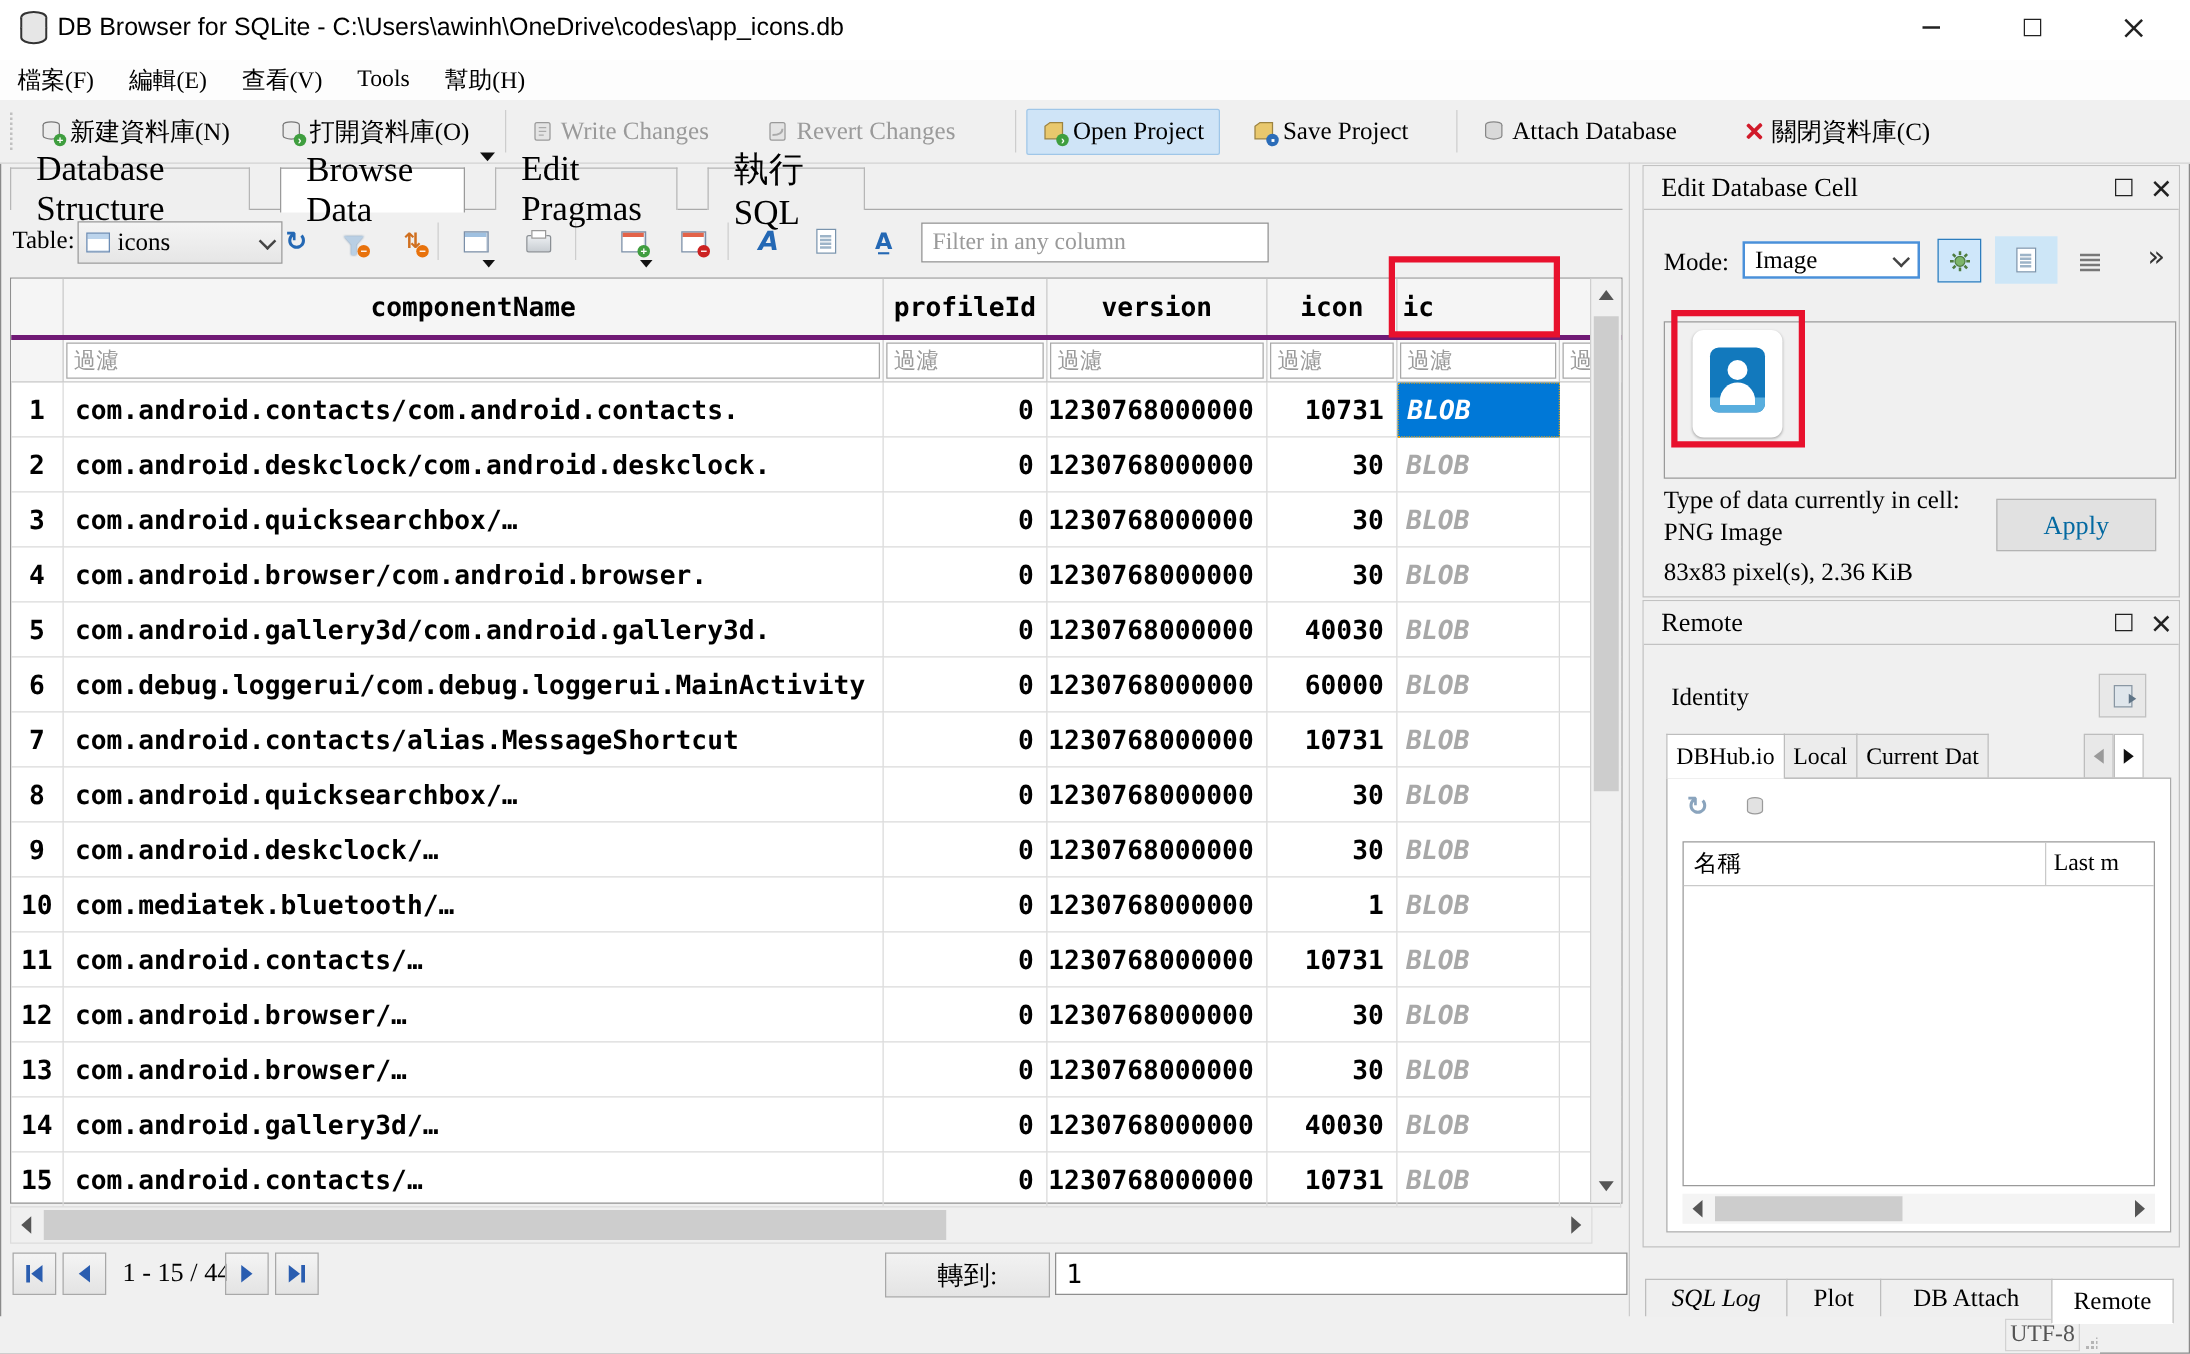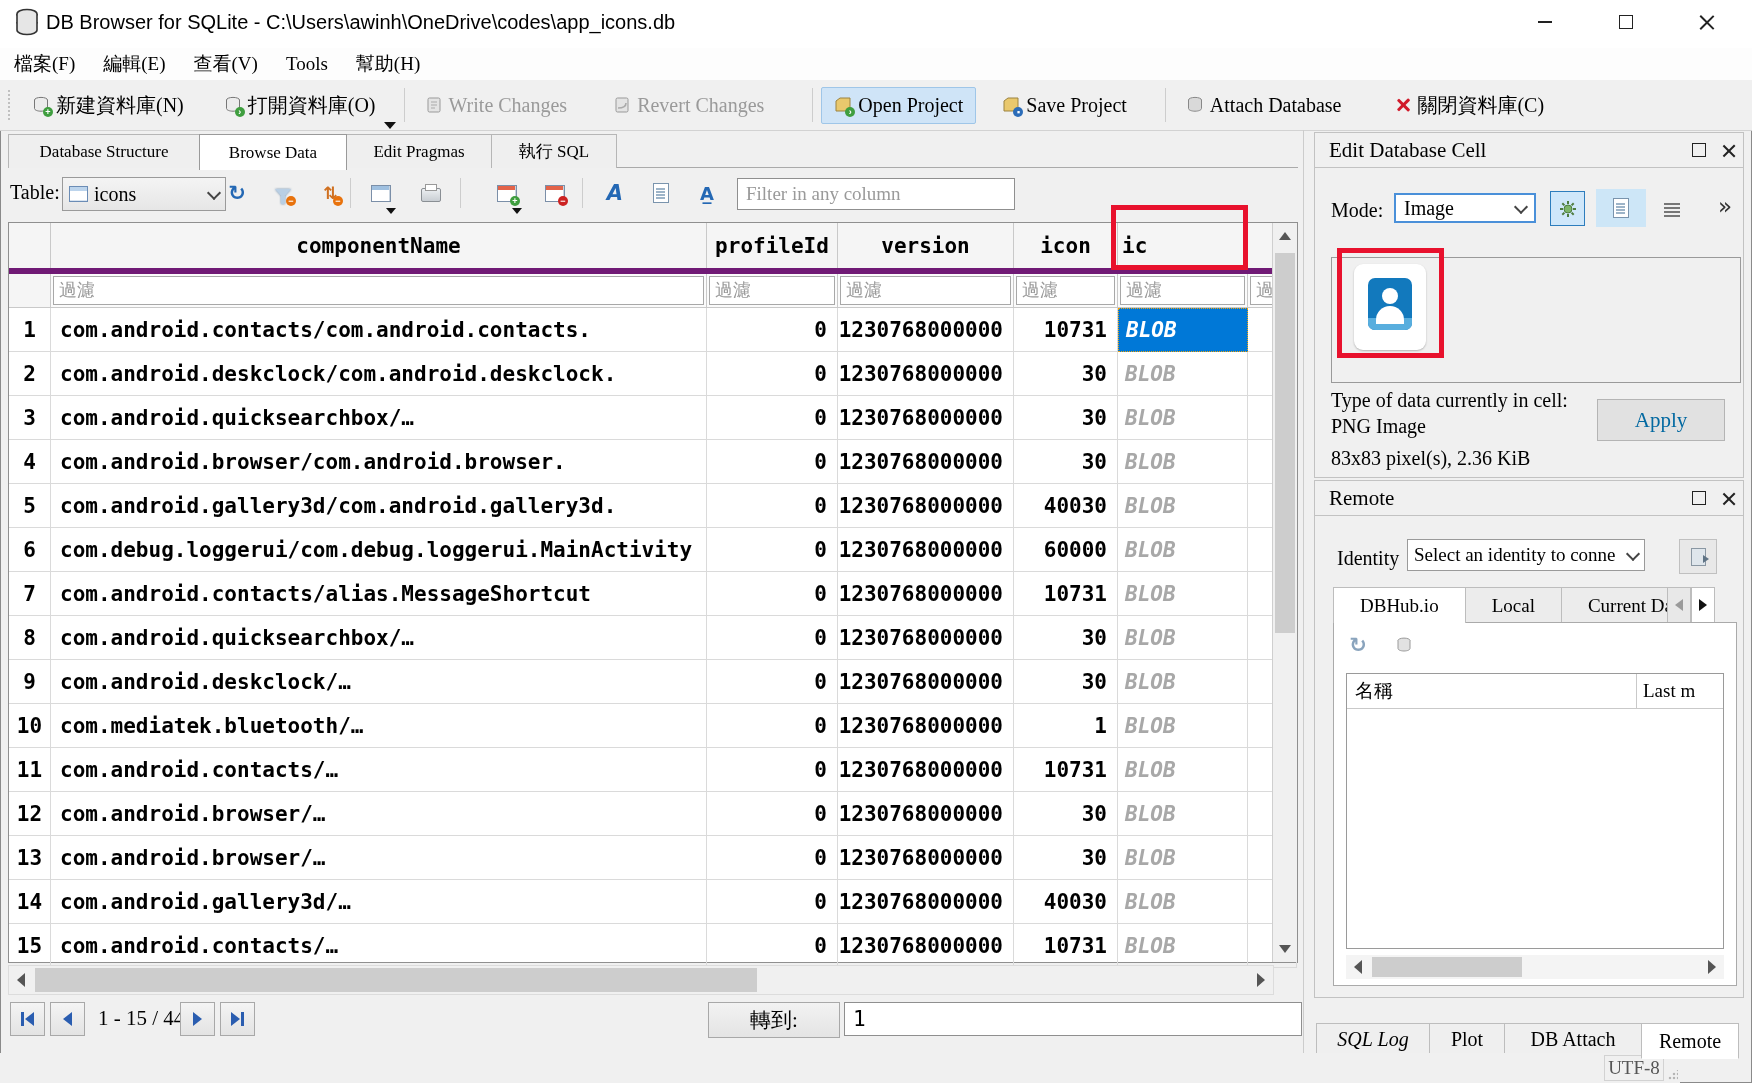--- a/index.html
+++ b/index.html
@@ -33,21 +33,21 @@
   .tb-drop{width:0;height:0;border-left:6px solid transparent;border-right:6px solid transparent;border-top:7px solid #111;margin-left:-4px;align-self:flex-end;margin-bottom:1px;}
   .ic16{width:18px;height:18px;display:inline-block;position:relative;flex:none;}
   .badge{position:absolute;right:-3px;bottom:-3px;width:10px;height:10px;border-radius:50%;color:#fff;font:bold 9px/10px "Liberation Sans",sans-serif;text-align:center;}
   .bg-green{background:#3f9e3f;}
   .bg-blue{background:#2b6cb8;}
   .red-x{position:relative;width:16px;height:16px;}
   .red-x::before,.red-x::after{content:"";position:absolute;left:6.5px;top:0;width:3.4px;height:16px;background:#d11a2a;border-radius:1px;}
   .red-x::before{transform:rotate(45deg);}
   .red-x::after{transform:rotate(-45deg);}
   
-  .tabbar{left:8px;top:134px;width:1290px;height:34px;display:flex;font-size:17px;}
+  .tabbar{left:8px;top:134px;width:1290px;height:34px;display:flex;font-size:28px;gap:25px;}
   .tabbar::after{content:"";position:absolute;left:0;right:0;bottom:0;border-bottom:1px solid #aaa;z-index:0;}
   .mtab{padding:0 20px;display:flex;align-items:center;justify-content:center;background:#efefef;border:1px solid #b6b6b6;border-bottom:none;margin-right:-1px;z-index:1;}
   .mtab.active{background:#fff;z-index:2;height:35px;border-color:#9a9a9a;}
   
   .controls{left:0;top:170px;width:1300px;height:48px;}
   .lbl-table{left:10px;top:11px;font-size:20px;}
   .combo{display:flex;align-items:center;background:linear-gradient(#f4f4f4,#e6e6e6);border:1px solid #9a9a9a;}
   .combo-table{left:62px;top:7px;width:150px;height:32px;padding:0 6px;gap:6px;font-size:20px;}
   .chev{width:8px;height:8px;border-right:2px solid #444;border-bottom:2px solid #444;transform:rotate(45deg);margin-left:auto;margin-top:-3px;}
   .ic-table{width:17px;height:14px;border:1px solid #6b8cb5;background:linear-gradient(#bcd4ec 0 4px,#fff 4px);box-shadow:inset 0 -5px 0 -4px #d9e4f0;flex:none;}
@@ -60,21 +60,21 @@
   .ic-print::before{content:"";position:absolute;left:3px;top:-5px;width:10px;height:5px;background:#fff;border:1px solid #999;}
   .mini-tbl{width:18px;height:15px;border:1px solid #7b8fa8;background:
     linear-gradient(#e36349 0 4px, #fff 4px);box-shadow:inset -6px 0 0 -5px #c9d4e0;position:relative;}
   .mini-tbl.plain{background:linear-gradient(#9fc0e0 0 4px,#fff 4px);}
   .tiny-drop{position:absolute;width:0;height:0;border-left:5px solid transparent;border-right:5px solid transparent;border-top:6px solid #111;}
   .filter-main{left:737px;top:8px;width:278px;height:32px;border:1px solid #8f8f8f;font-size:19px;padding:0 8px;font-family:"Liberation Serif",serif;color:#222;background:#fff;box-sizing:border-box;}
   .filter-main::placeholder{color:#9a9a9a;}
   
   .datagrid{left:8px;top:222px;width:1290px;height:741px;background:#fff;border:1px solid #8f8f8f;box-sizing:border-box;}
   .gridcols{display:grid;grid-template-columns:42px 656px 131px 176px 104px 130px 1fr;}
-  .ghead{height:45px;background:#f5f5f5;border-bottom:6px solid #701a75;font-family:"DejaVu Sans Mono",monospace;font-weight:bold;font-size:21px;text-align:center;}
+  .ghead{height:45px;background:#f5f5f5;border-bottom:4px solid #701a75;font-family:"DejaVu Sans Mono",monospace;font-weight:bold;font-size:21px;text-align:center;}
   .ghead>div{display:flex;align-items:center;justify-content:center;border-right:1px solid #c9c9c9;overflow:hidden;}
   .gfilter{height:34px;background:#fbfbfb;}
   .gfilter>div{border-right:1px solid #c9c9c9;border-bottom:1px solid #c9c9c9;overflow:hidden;padding:2px;}
   .gfilter input{width:100%;height:100%;box-sizing:border-box;border:1px solid #a8a8a8;font-family:"Liberation Serif",serif;font-size:18px;padding:0 5px;}
   .gfilter input::placeholder{color:#9a9a9a;}
   .grow{height:44px;font-family:"DejaVu Sans Mono",monospace;font-size:21px;font-weight:600;}
   .grow>div{border-right:1px solid #dadada;border-bottom:1px solid #dadada;display:flex;align-items:center;overflow:hidden;white-space:nowrap;}
   .gc.c-num{justify-content:center;font-weight:700;}
   .gc.c-name{padding-left:9px;}
   .gc.r{justify-content:flex-end;padding-right:10px;}
@@ -137,21 +137,21 @@
   .redbox1{left:1111px;top:205px;width:137px;height:65px;}
   .redbox2{left:1337px;top:248px;width:107px;height:110px;}
   
   .panel-remote{left:1314px;top:480px;width:430px;height:518px;}
   .identity-label{left:22px;top:66px;font-size:20px;}
   .identity-combo{left:92px;top:58px;width:238px;height:32px;border:1px solid #9a9a9a;background:#fff;display:flex;align-items:center;padding:0 6px;font-size:19px;box-sizing:border-box;white-space:nowrap;overflow:hidden;}
   .cert-btn{left:364px;top:58px;width:36px;height:33px;background:#e8e8e8;border:1px solid #c0c0c0;}
   .ic-cert{width:13px;height:16px;background:#dfe6ec;border:1px solid #8a97a3;position:relative;}
   .ic-cert::after{content:"";position:absolute;right:-4px;bottom:2px;width:0;height:0;border-top:4px solid transparent;border-bottom:4px solid transparent;border-left:6px solid #5f7486;}
   .rtabs{left:18px;top:106px;width:404px;height:36px;display:flex;font-size:19px;}
-  .rtab{padding:0 26px;display:flex;align-items:center;background:#ececec;border:1px solid #bdbdbd;border-bottom:none;margin-right:-1px;white-space:nowrap;overflow:hidden;}
+  .rtab{padding:0 7px;display:flex;align-items:center;background:#ececec;border:1px solid #bdbdbd;border-bottom:none;margin-right:-1px;white-space:nowrap;overflow:hidden;}
   .rtab.active{background:#fff;z-index:2;}
   .rtab.clip{max-width:116px;}
   .spin{position:absolute;top:106px;width:22px;height:34px;background:#e8e8e8;border:1px solid #bdbdbd;display:flex;align-items:center;justify-content:center;}
   .spin .tri{border-width:6px;}
   .spin .tri.l{border-right:8px solid #9a9a9a;}
   .spin .tri.r{border-left:8px solid #111;}
   .remote-page{left:18px;top:141px;width:404px;height:364px;background:#fff;border:1px solid #aaa;box-sizing:border-box;}
   .rp-ic{position:absolute;top:10px;width:24px;height:24px;display:flex;align-items:center;justify-content:center;}
   .remote-list{position:absolute;left:12px;top:50px;width:378px;height:276px;border:1px solid #9a9a9a;background:#fff;box-sizing:border-box;}
   .rl-head{height:34px;border-bottom:1px solid #c9c9c9;display:flex;font-size:19px;}
@@ -575,24 +575,20 @@
 
 <div class="abs dock-panel panel-remote">
   <div class="dock-title">
     <span>Remote</span>
     <span class="dt-btns">
       <span class="float-glyph"></span>
       <span class="x-sm"></span>
     </span>
   </div>
   <span class="abs identity-label">Identity</span>
-  <div class="abs identity-combo">
-    <span style="flex:1;overflow:hidden;">Select an identity to conne</span>
-    <span class="chev"></span>
-  </div>
   <div class="abs sq-btn cert-btn">
       <span class="ic-cert"></span>
     </div>
   <div class="abs rtabs">
     <div class="rtab active">DBHub.io</div>
     <div class="rtab">Local</div>
     <div class="rtab clip">Current Dat</div>
   </div>
   <div class="spin" style="left:352px;">
       <span class="tri l"></span>

